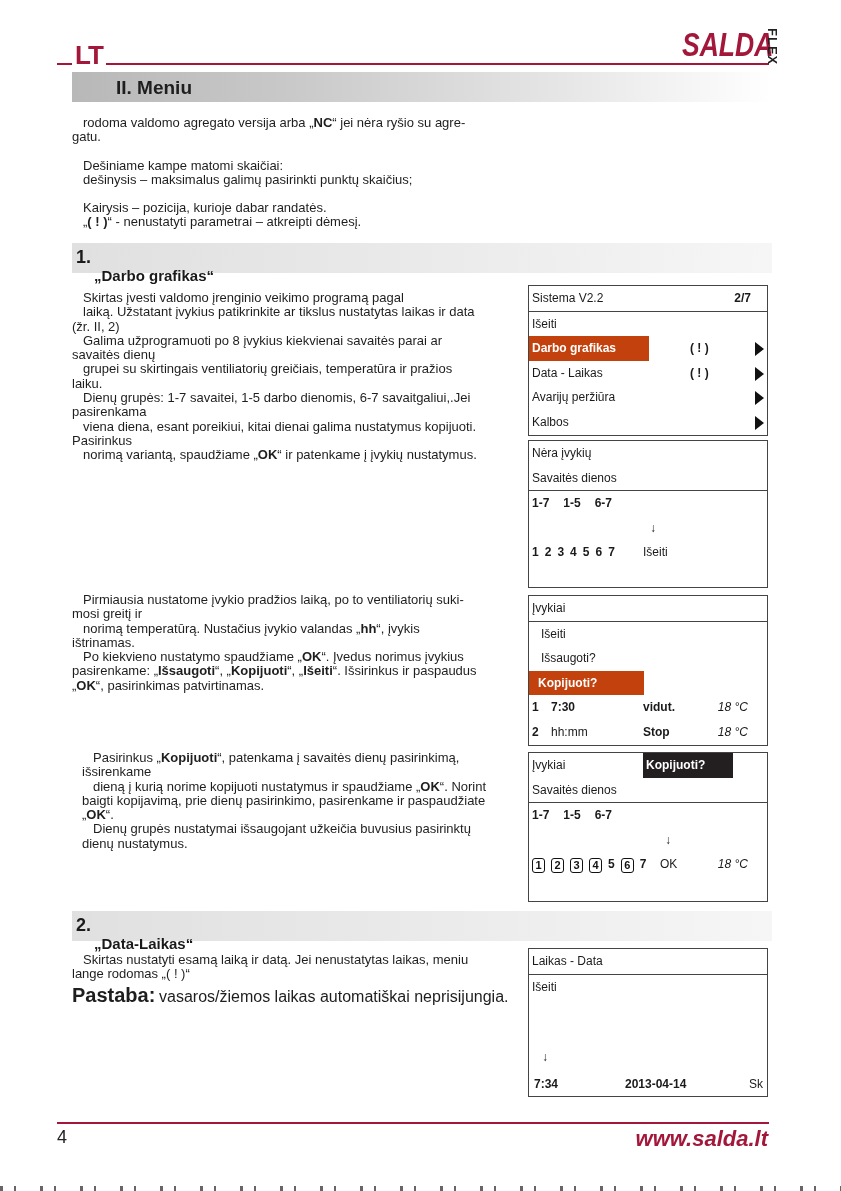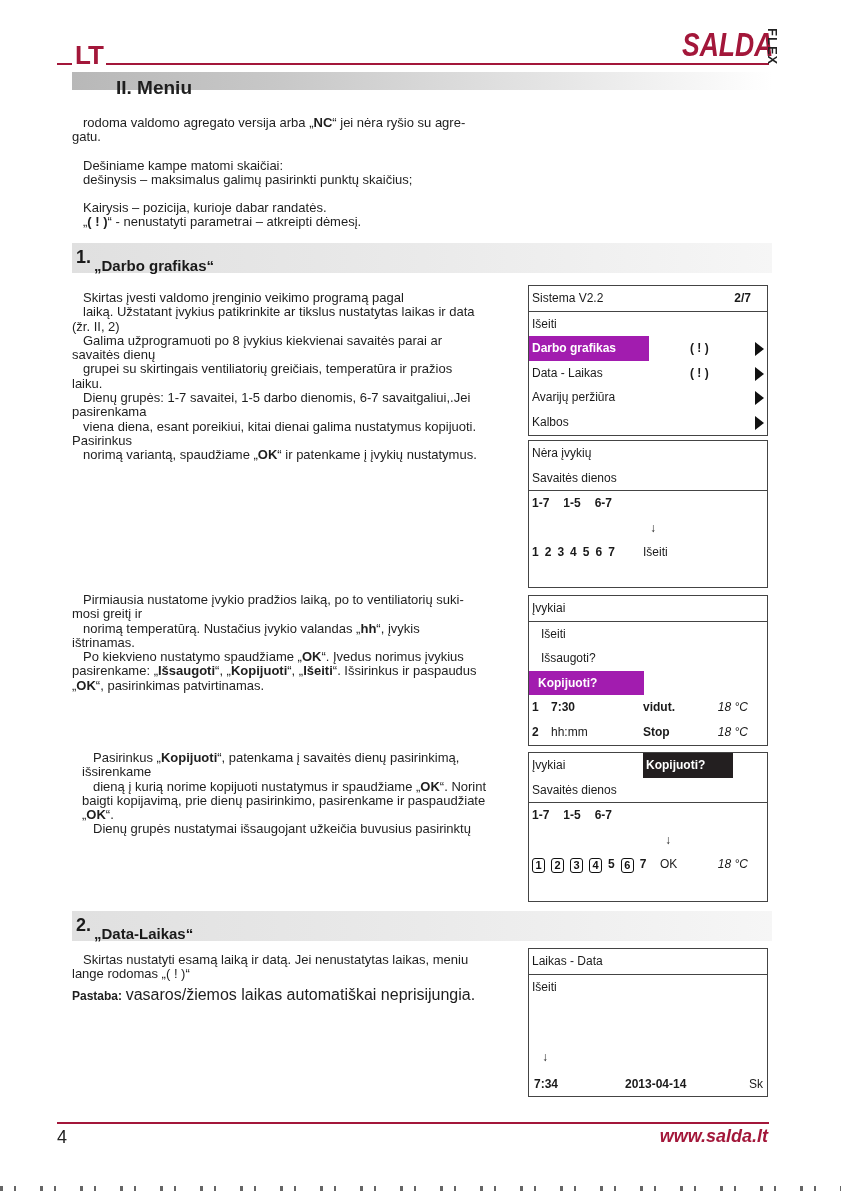--- a/index.html
+++ b/index.html
@@ -9,57 +9,57 @@
 
   
   .hdr-line { left:57px; top:63px; width:712px; height:2px; background:#a3173a; }
   .lt-label { left:72px; top:40px; font-size:26px; font-weight:bold; color:#a3173a; letter-spacing:-1px;
               background:#fff; padding:0 3px; line-height:30px; }
   .logo { left:682px; top:24px; font-size:34px; font-weight:bold; font-style:italic; color:#a3173a;
           transform:scaleX(0.78); transform-origin:left top; letter-spacing:0px; line-height:40px; }
   .flex { left:765px; top:28px; font-size:13px; font-weight:bold; color:#222; writing-mode:vertical-rl;
           letter-spacing:1px; line-height:14px; }
 
-  .title-bar { left:72px; top:72px; width:700px; height:18px;
+  .title-bar { left:72px; top:72px; width:700px; height:30px;
                background:linear-gradient(90deg,#b8b8b8 0%, #c8c8c8 30%, #e6e6e6 70%, #ffffff 100%);text-align:center; }
   .title-bar span { position:absolute; left:44px; top:5px; font-size:19px; font-weight:bold; color:#1e1e1e; }
 
   .sec-bar { left:72px; width:700px; height:30px;
              background:linear-gradient(90deg,#e0e0e0 0%, #eaeaea 50%, #f6f6f6 100%); }
   .sec-bar .num { position:absolute; left:4px; top:4px; font-size:18px; font-weight:bold; }
-  .sec-bar .lbl { position:absolute; left:22px; top:14px; font-size:15px; font-weight:bold; }
+  .sec-bar .lbl { position:absolute; left:22px; top:24px; font-size:15px; font-weight:bold; }
 
   .para { left:72px; width:440px; font-size:13px; line-height:14.3px; color:#1e1e1e; }
   .para p { margin:0; }
   .para .ind { padding-left:11px; }
   .para b { font-weight:bold; }
 
   
   .lcd { position:absolute; left:528px; width:238px; border:1px solid #444; background:#fff;
          font-size:12px; color:#1a1a1a; }
   .lcd .row { position:relative; height:24.6px; line-height:24.6px; padding-left:3px; }
   .lcd .sep { border-bottom:1px solid #444; }
-  .lcd .sel { display:inline-block; background:#a21caf; color:#fff; font-weight:bold; padding:0 3px; margin-left:-3px; }
+  .lcd .sel { display:inline-block; background:#c2410c; color:#fff; font-weight:bold; padding:0 3px; margin-left:-3px; }
   .lcd .right { position:absolute; right:16px; top:0; }
   .lcd .warn { position:absolute; left:161px; top:0; font-weight:bold; }
   .lcd .arrow { position:absolute; right:3px; top:6px; width:0; height:0;
                 border-top:7px solid transparent; border-bottom:7px solid transparent; border-left:9px solid #111; }
   .lcd .b { font-weight:bold; }
   .lcd .c1 { position:absolute; left:3px; }
   .lcd .c2 { position:absolute; left:22px; }
   .lcd .c3 { position:absolute; left:114px;font-weight:bold; }
   .lcd .c4 { position:absolute; right:19px;font-style:italic; }
   .dayno { display:inline-block; margin-right:6px; font-weight:bold; }
   .daysel { display:inline-block; width:11px; height:13px; line-height:13px; text-align:center;
             background:#fff; color:#111; font-weight:bold; border:1.5px solid #111; border-radius:3px;
             font-size:11px; margin-right:6px; vertical-align:middle; }
 
   .footer-line { left:57px; top:1122px; width:712px; height:2px; background:#a3173a; }
   .page-num { left:57px; top:1127px; font-size:18px; color:#222; }
-  .site { right:73px; top:1126px; font-size:18px; font-weight:bold; font-style:italic; color:#a3173a; }
+  .site { right:73px; top:1126px; font-size:22px; font-weight:bold; font-style:italic; color:#a3173a; }
   .scan { left:0; top:1186px; width:841px; height:5px;
           background:repeating-linear-gradient(90deg,#000 0 3px, transparent 3px 14px, #000 14px 16px, transparent 16px 40px); opacity:0.6; }
 </style>
 </head>
 <body>
 
 <div class="abs hdr-line"></div>
 <div class="abs lt-label">LT</div>
 <div class="abs logo">SALDA</div>
 <div class="abs flex">FLEX</div>
@@ -109,20 +109,21 @@
   <p><span>„</span><b>OK</b><span>“, pasirinkimas patvirtinamas.</span></p>
 </div>
 
 <div class="abs para" style="top:751px;margin-left:10px;">
   <p class="ind"><span>Pasirinkus „</span><b>Kopijuoti</b><span>“, patenkama į savaitės dienų pasirinkimą,</span></p>
   <p>išsirenkame</p>
   <p class="ind"><span>dieną į kurią norime kopijuoti nustatymus ir spaudžiame „</span><b>OK</b><span>“. Norint</span></p>
   <p>baigti kopijavimą, prie dienų pasirinkimo, pasirenkame ir paspaudžiate</p>
   <p><span>„</span><b>OK</b><span>“.</span></p>
   <p class="ind">Dienų grupės nustatymai išsaugojant užkeičia buvusius pasirinktų</p>
+  <p>dienų nustatymus.</p>
 </div>
 
 <div class="lcd" style="top:285px;">
   <div class="row sep">
     <span>Sistema V2.2</span>
     <span class="right b">2/7</span>
   </div>
   <div class="row">
     <span>Išeiti</span>
   </div>
@@ -202,21 +203,21 @@
 </div>
 
 <div class="abs sec-bar" style="top:911px;">
   <span class="num">2.</span>
   <span class="lbl">„Data-Laikas“</span>
 </div>
 
 <div class="abs para" style="top:953px;">
   <p class="ind">Skirtas nustatyti esamą laiką ir datą. Jei nenustatytas laikas, meniu</p>
   <p>lange rodomas „( ! )“</p>
-  <p style="margin-top:6px;"><b style="font-size:12px;">Pastaba:</b> <span style="font-size:16px;">vasaros/žiemos laikas automatiškai neprisijungia.</span></p>
+  <p style="margin-top:6px;"><b style="font-size:20px;">Pastaba:</b> <span style="font-size:16px;">vasaros/žiemos laikas automatiškai neprisijungia.</span></p>
 </div>
 
 <div class="lcd" style="top:948px; height:147px;">
   <div class="row sep">Laikas - Data</div>
   <div class="row">Išeiti</div>
   <div style="position:absolute; left:13px; top:101px;">↓</div>
   <div style="position:absolute; left:5px; top:128px; font-weight:bold;">7:34</div>
   <div style="position:absolute; left:96px; top:128px; font-weight:bold;">2013-04-14</div>
   <div style="position:absolute; right:4px; top:128px;">Sk</div>
 </div>

